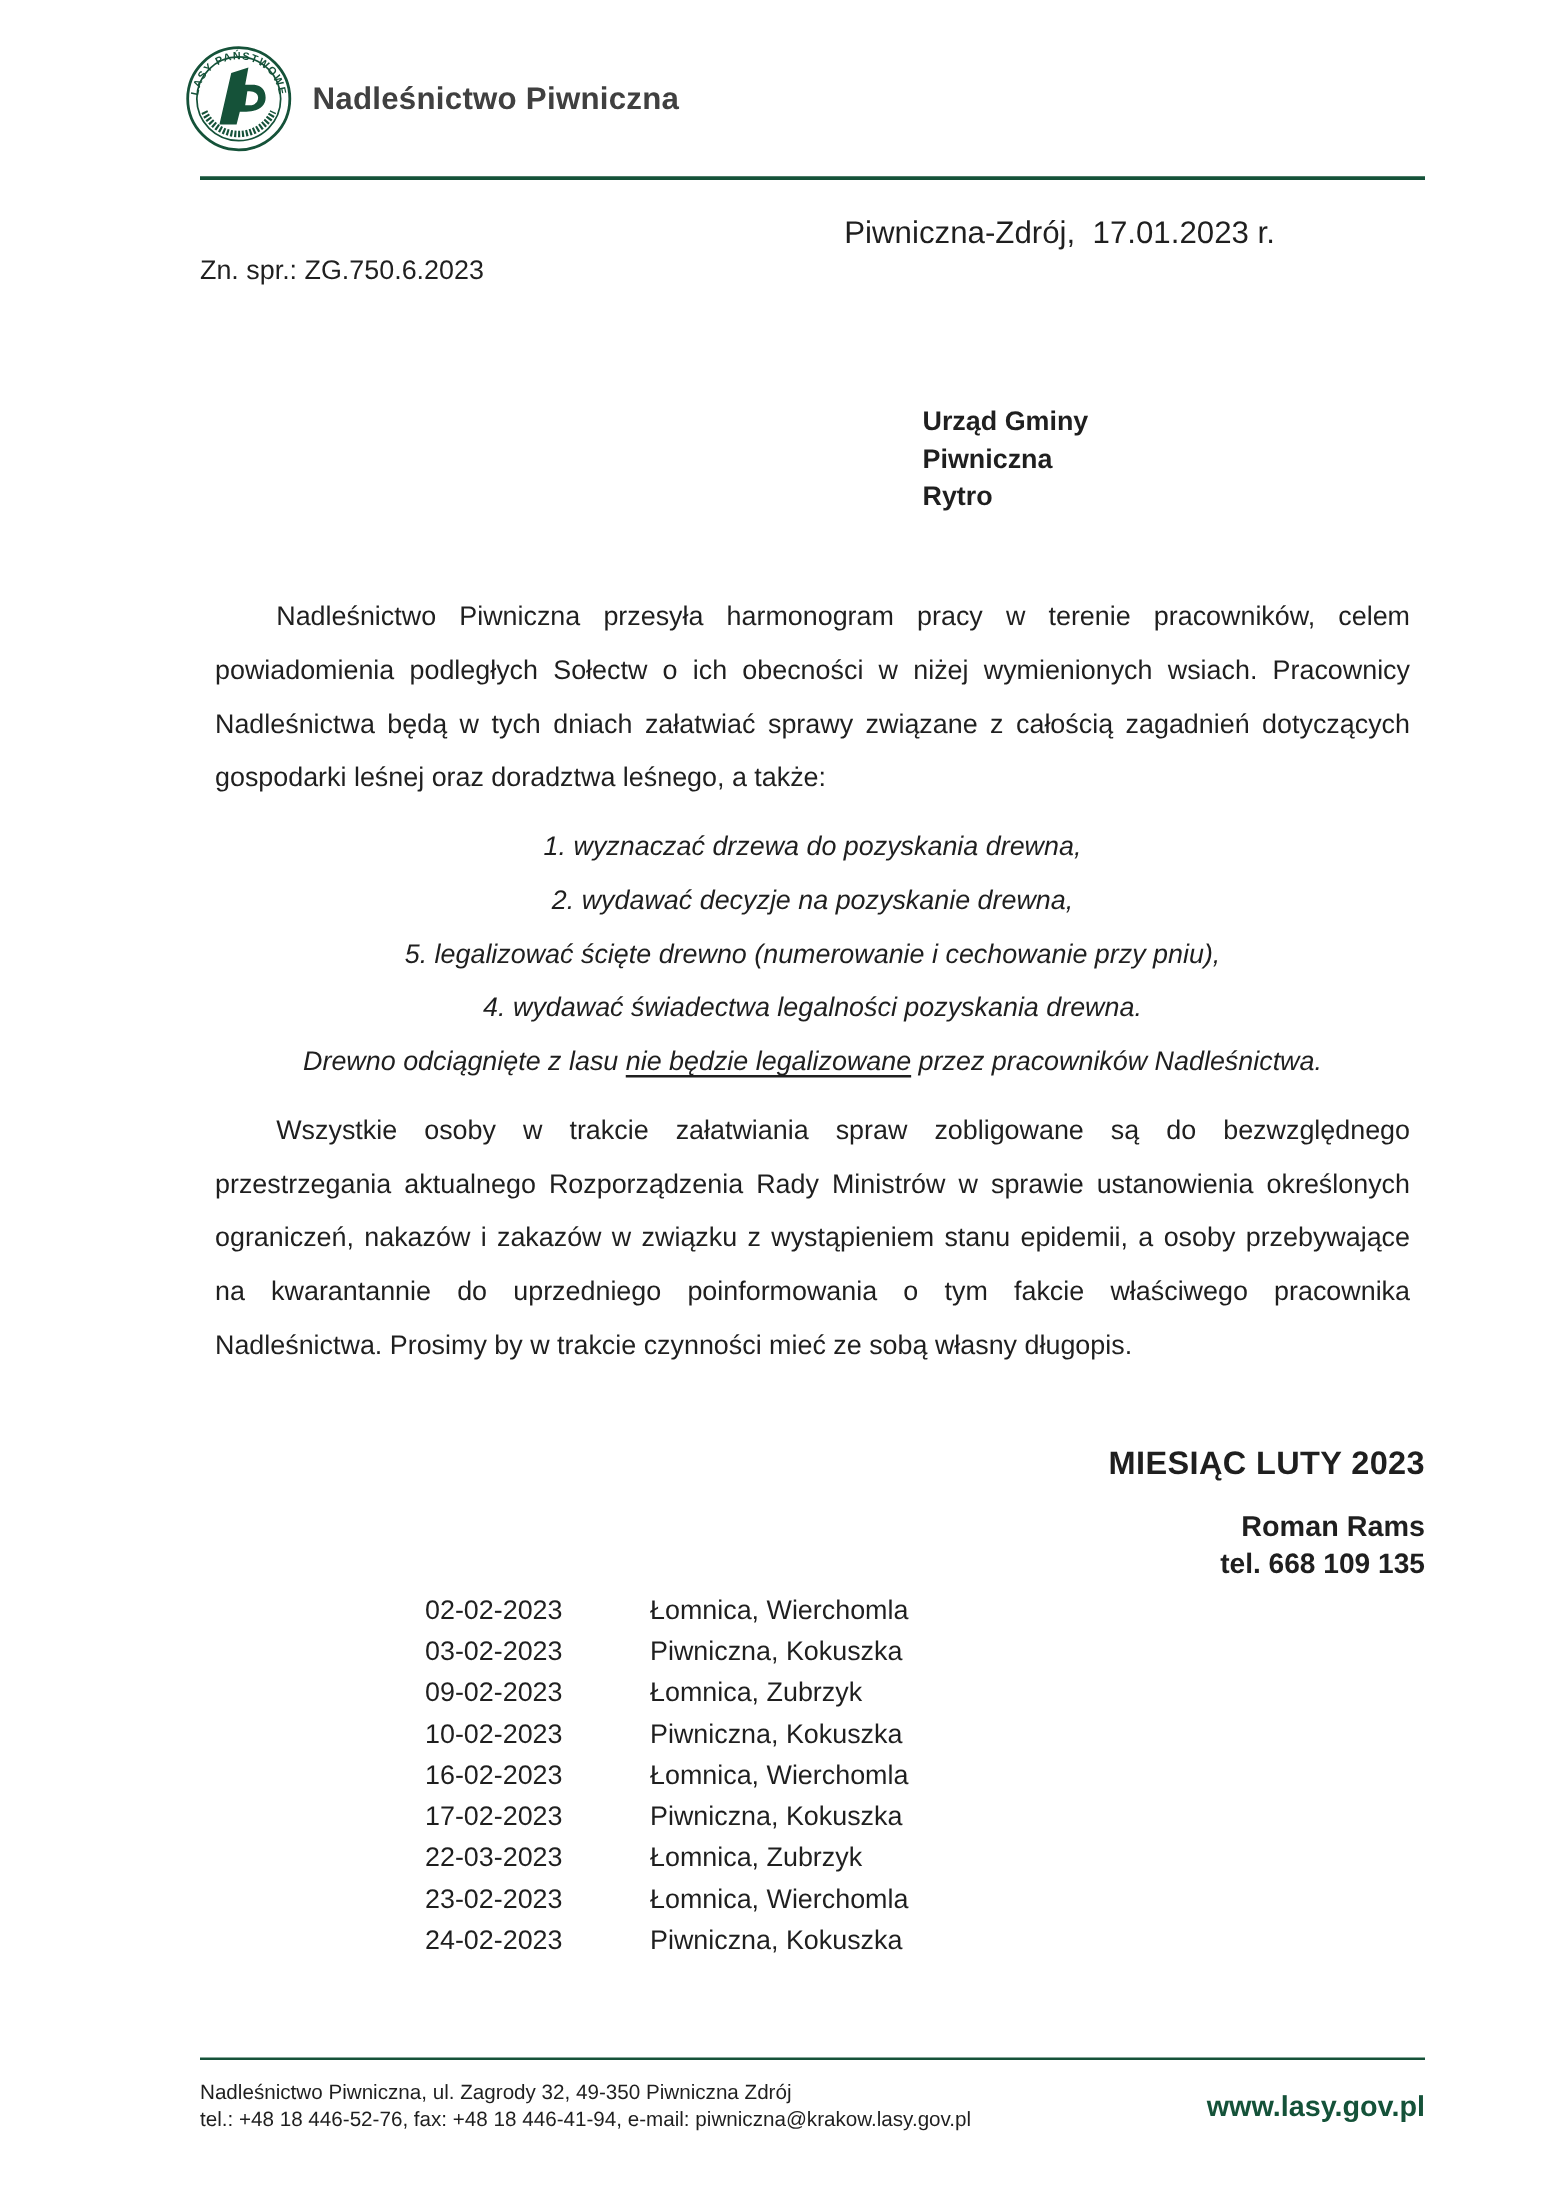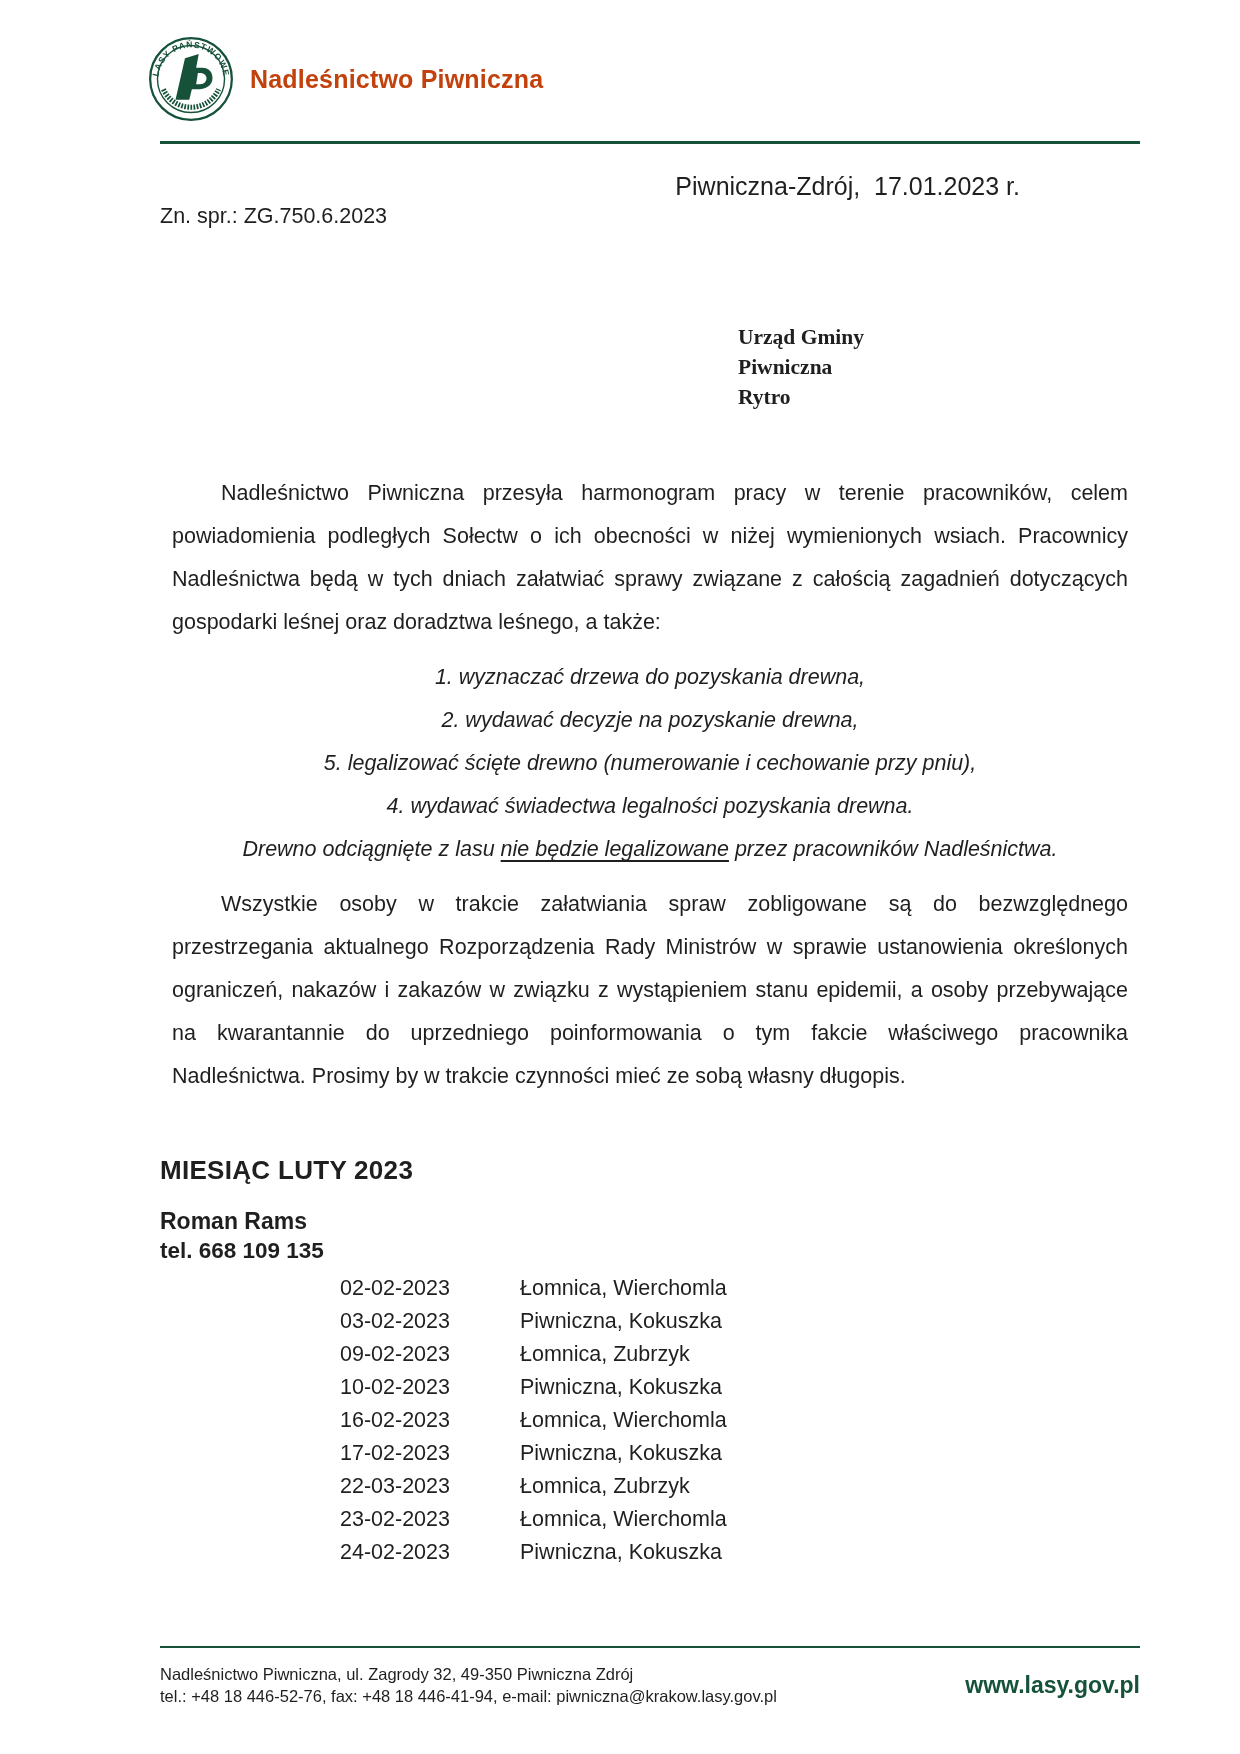--- a/index.html
+++ b/index.html
@@ -10,50 +10,50 @@
     background:#ffffff;
     font-family:"Liberation Sans","DejaVu Sans",sans-serif;
     color:#1f1f1f;
     overflow:hidden;
   }
   
   .logo-row{position:absolute;top:36px;left:148px;display:flex;align-items:center;}
   .logo-svg{display:block;}
   .org-title{
     margin-left:16px;
-    font-size:25px;font-weight:bold;color:#c2410c;
+    font-size:25px;font-weight:bold;color:#404040;
     letter-spacing:.2px;
   }
   .header-rule{
     position:absolute;top:141px;left:160px;right:100px;
     height:3px;background:#155239;
   }
   
   .date-line{
     position:absolute;top:172px;left:160px;right:220px;
     text-align:right;font-size:25px;
   }
   .ref-line{position:absolute;top:204px;left:160px;font-size:21.5px;}
   
   .addressee{
     position:absolute;top:322px;left:738px;
-    font-size:21.5px;font-weight:bold;line-height:30px;font-family:Liberation Serif, serif;
+    font-size:21.5px;font-weight:bold;line-height:30px;
   }
   
   .body-text{
     position:absolute;top:460px;left:160px;width:980px;
     font-size:21.5px;line-height:43px;
   }
   .body-text p{margin:12px;text-align:justify;text-indent:49px;}
   .body-text .plain{margin:0;text-align:center;text-indent:0;font-style:italic;}
   .note-underline{text-decoration:underline;text-underline-offset:4px;}
   
   .month-block{
     position:absolute;top:1155px;left:160px;width:980px;
-    text-align:left;
+    text-align:right;
   }
   .month-title{font-size:26px;font-weight:bold;margin:0 0 20px 0;letter-spacing:.3px;}
   .contact-name{font-size:23px;font-weight:bold;line-height:30px;}
   .contact-phone{font-size:22.5px;font-weight:bold;line-height:30px;}
   .schedule{
     position:absolute;top:1272px;left:340px;
     font-size:21.5px;line-height:33px;
   }
   .srow{white-space:nowrap;}
   .sdate{display:inline-block;width:180px;}

